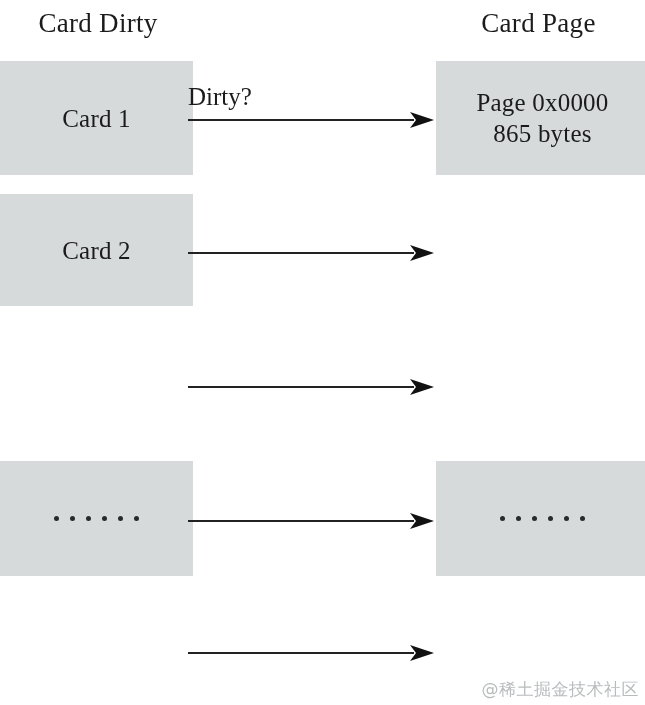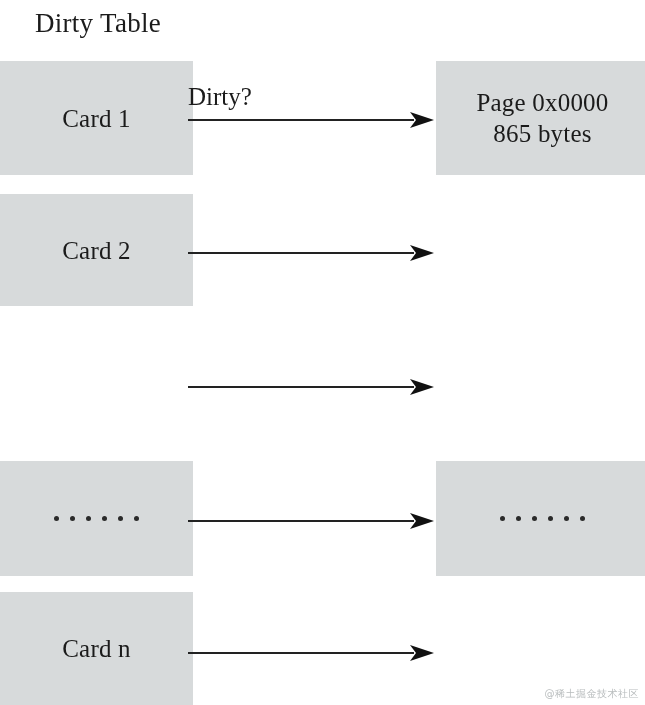--- a/index.html
+++ b/index.html
@@ -101,34 +101,35 @@
     line-height: 30px;
     white-space: nowrap;
     color: #1b1b1b;
   }
 
   
   .watermark {
     position: absolute;
     right: 6px;
     bottom: 4px;
-    font-size: 10px;
+    font-size: 17px;
     color: #b8bcbd;
     font-family: "DejaVu Sans", sans-serif;
     white-space: nowrap;
     letter-spacing: 0.5px;
     pointer-events: none;
   }
 </style>
 </head>
 <body>
 
 <div id="diagram">
 
-  <div class="col-header left">Dirty Table</div>
+  <div class="col-header left">Card Dirty</div>
+  <div class="col-header right">Card Page</div>
 
   <div class="row" style="top:61px;height:114px;">
     <div class="cell left">
       <div class="cell-line">Card 1</div>
     </div>
     <div class="cell right">
       <div class="cell-line">Page 0x0000</div>
       <div class="cell-line">865 bytes</div>
     </div>
   </div>
@@ -184,23 +185,20 @@
     </div>
   </div>
   <div class="arrow" style="top:510px;">
     <svg width="246" height="22" viewBox="0 0 246 22" xmlns="http://www.w3.org/2000/svg">
       <line x1="0" y1="11" x2="226" y2="11" stroke="#222222" stroke-width="2.2"></line>
       <path d="M246 11 L222 3 L228 11 L222 19 Z" fill="#111111"></path>
     </svg>
   </div>
 
   <div class="row" style="top:592px;height:113px;">
-    <div class="cell left">
-      <div class="cell-line">Card n</div>
-    </div>
   </div>
   <div class="arrow" style="top:642px;">
     <svg width="246" height="22" viewBox="0 0 246 22" xmlns="http://www.w3.org/2000/svg">
       <line x1="0" y1="11" x2="226" y2="11" stroke="#222222" stroke-width="2.2"></line>
       <path d="M246 11 L222 3 L228 11 L222 19 Z" fill="#111111"></path>
     </svg>
   </div>
 
   <div class="watermark">@稀土掘金技术社区</div>
 

